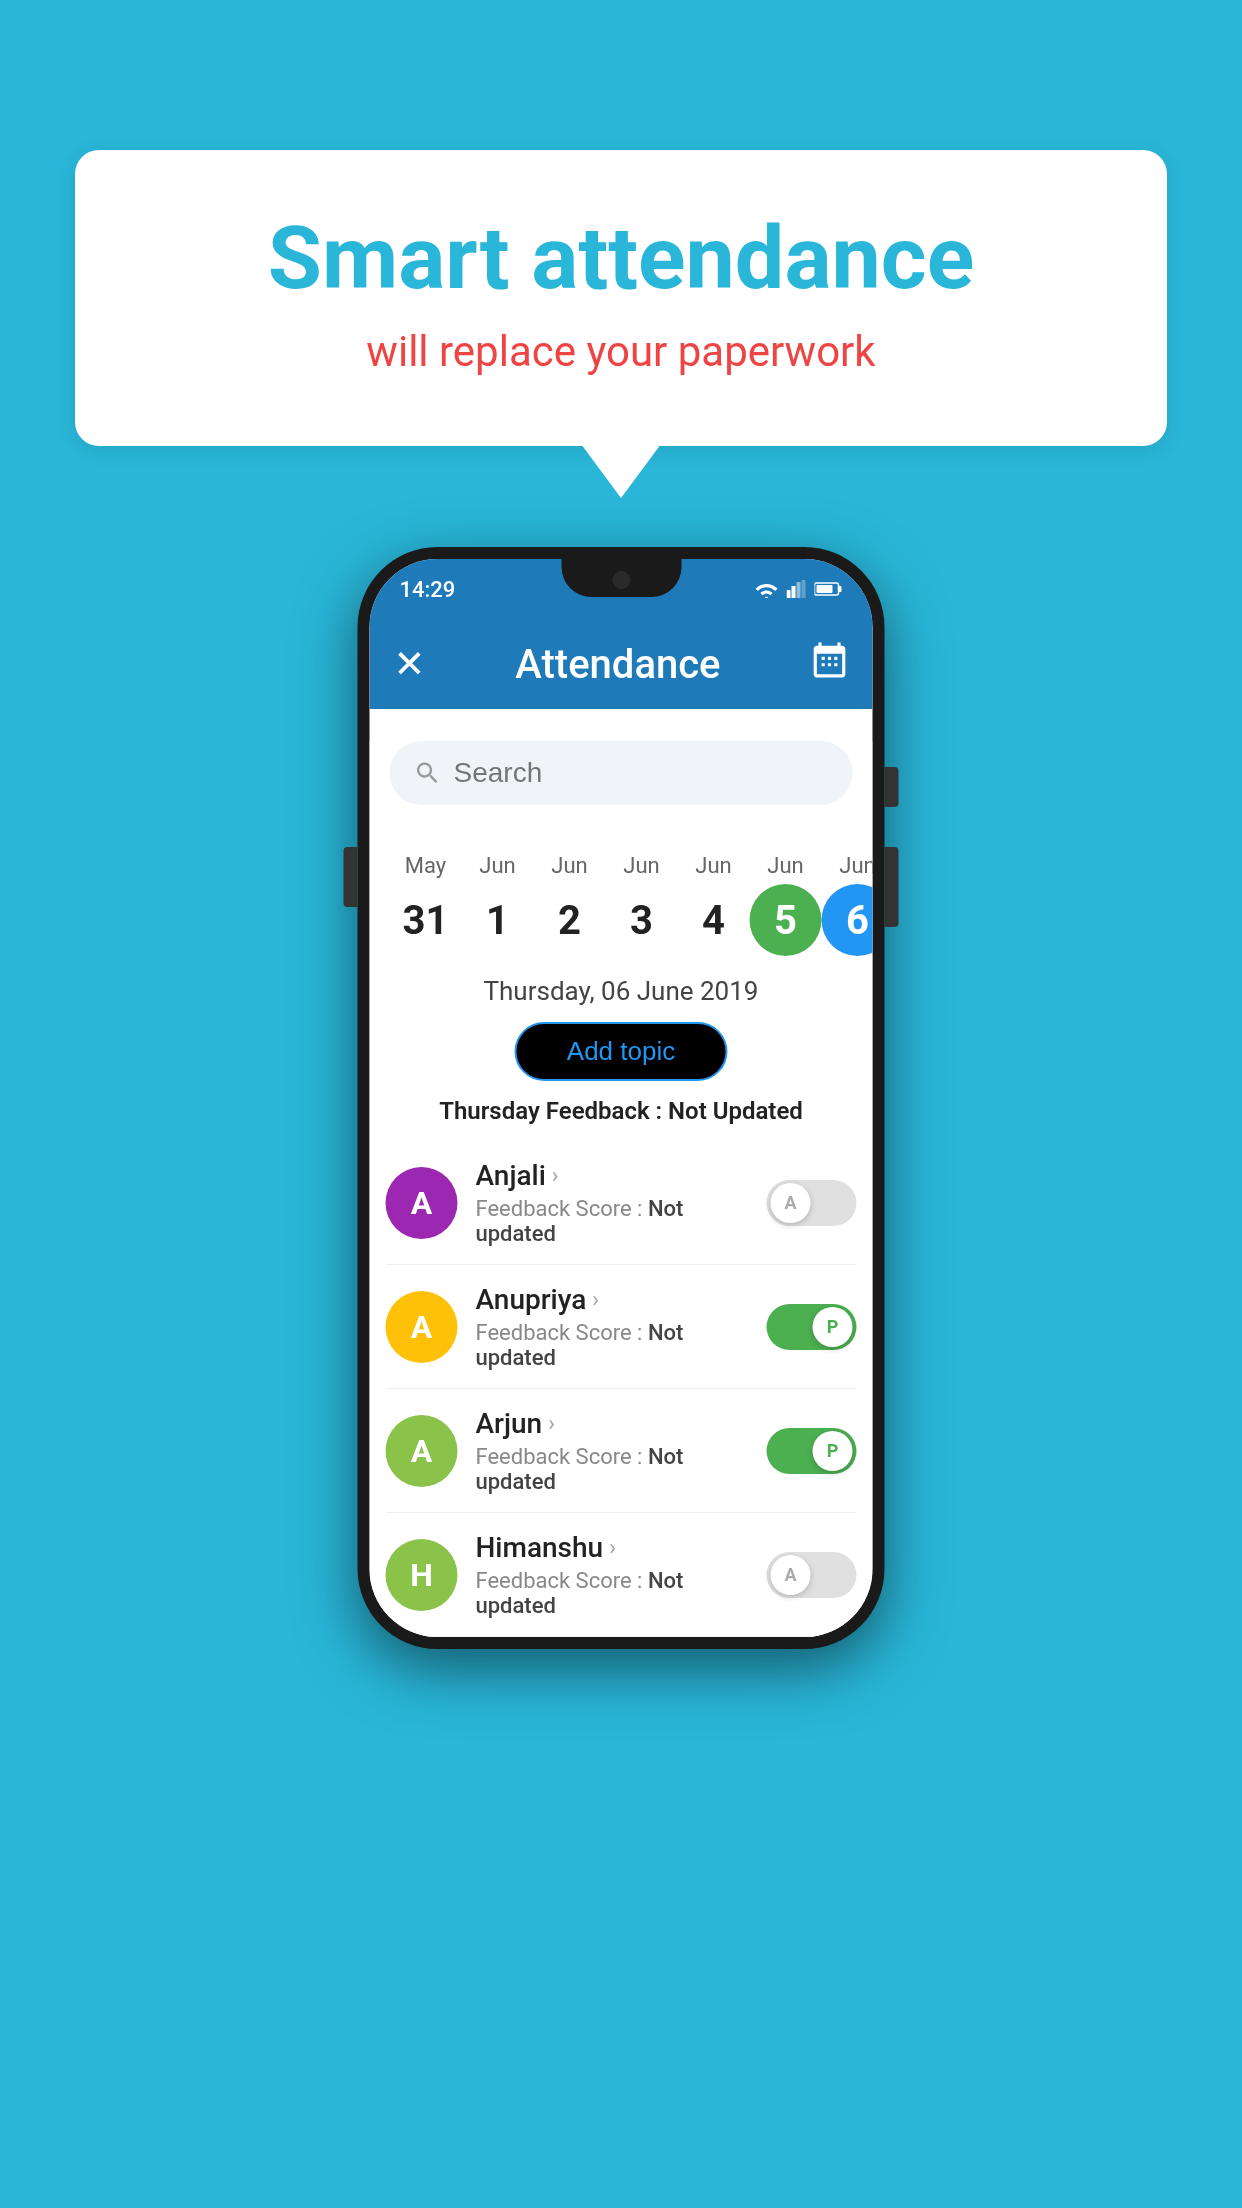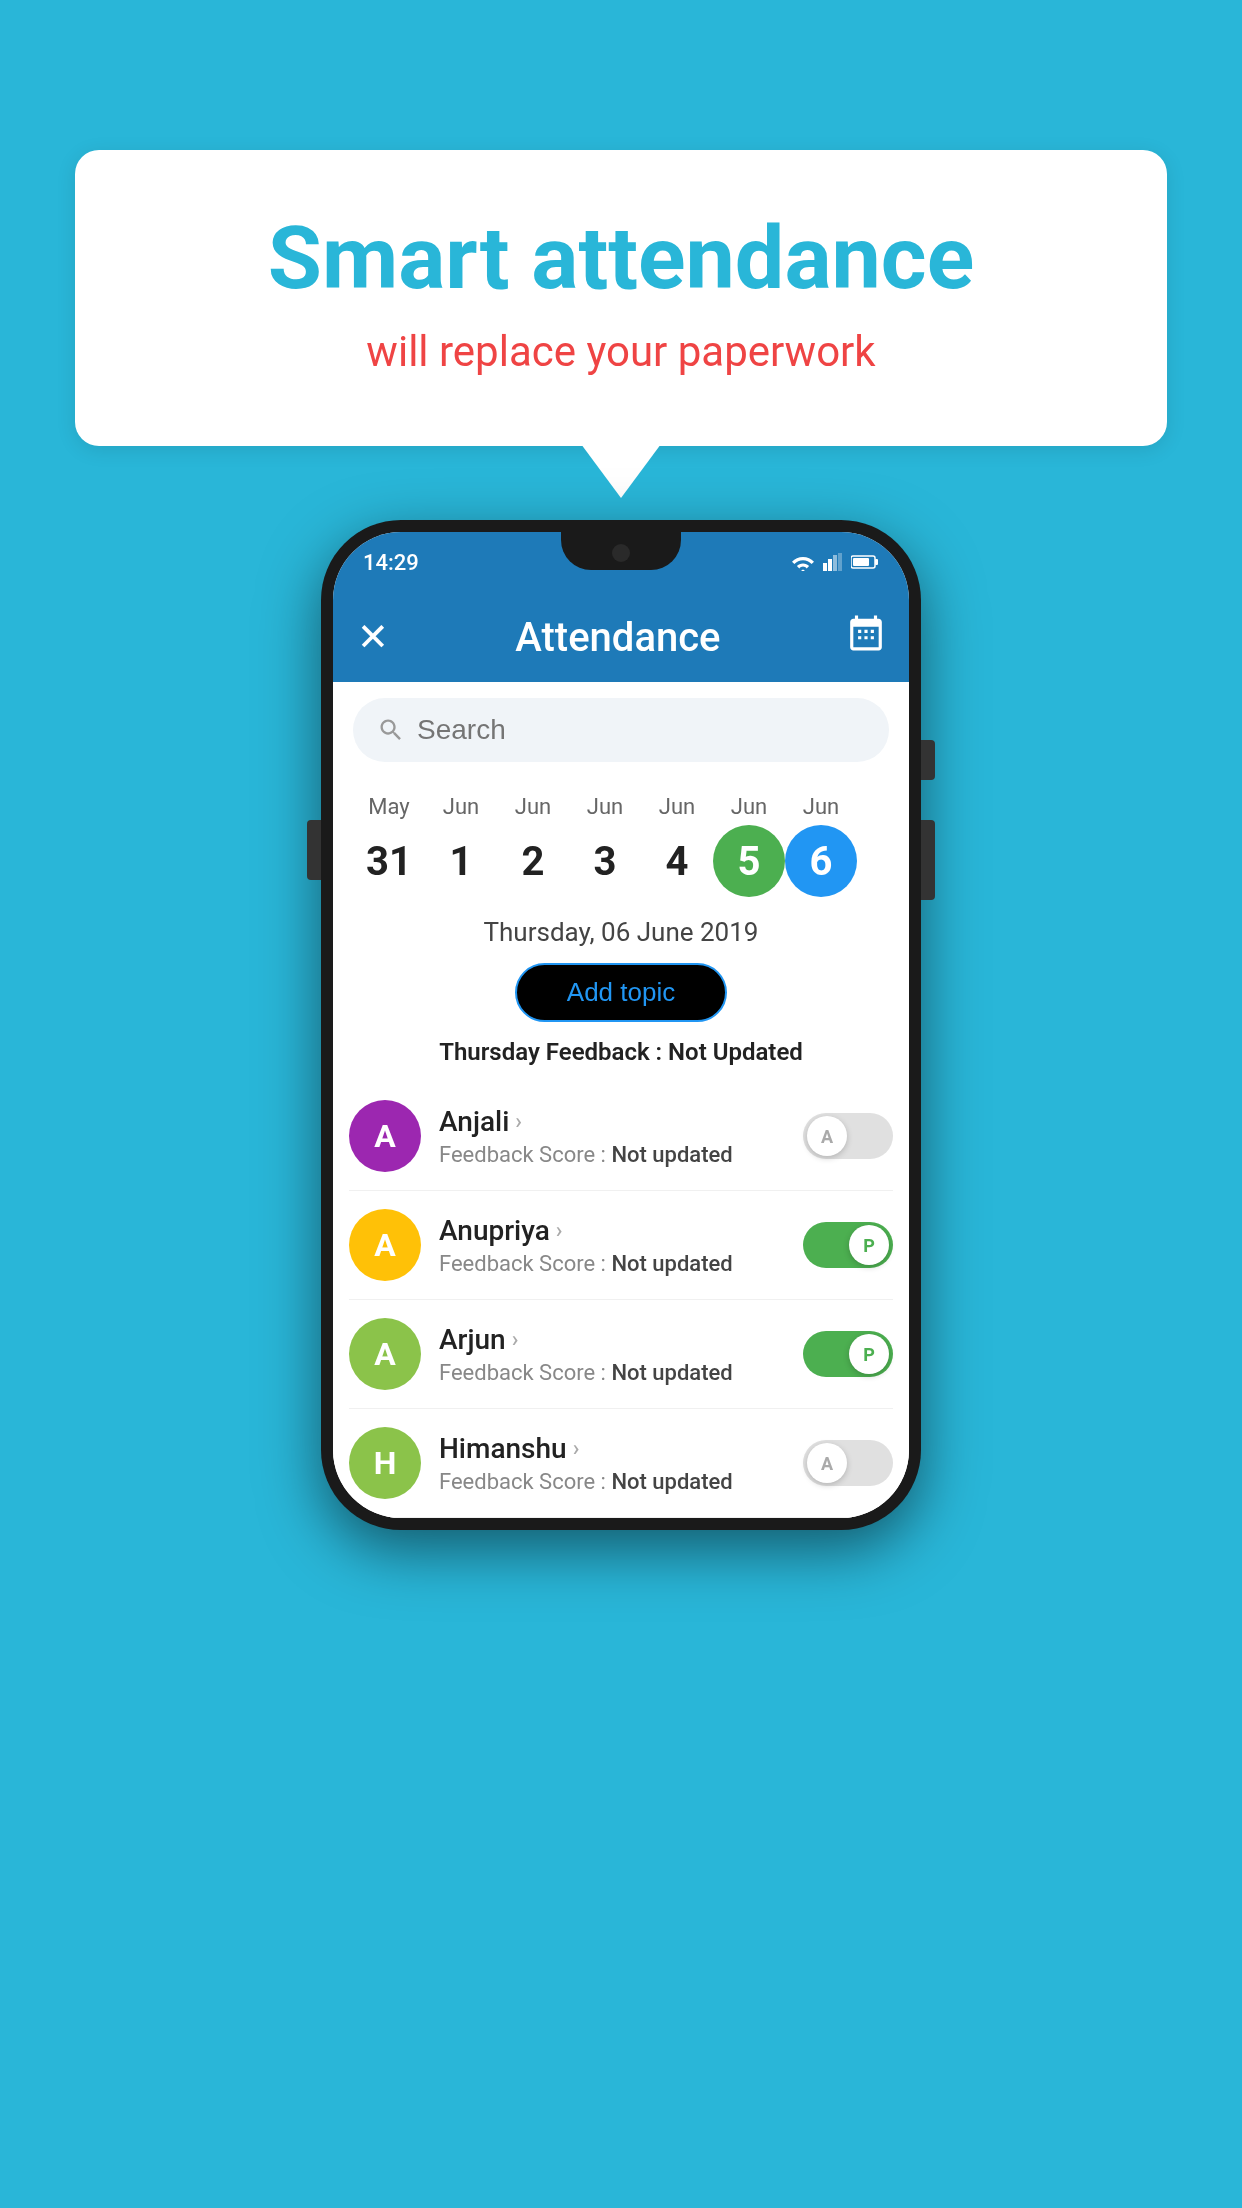--- a/index.html
+++ b/index.html
@@ -53,24 +53,24 @@
 
     .speech-bubble p {
       font-size: 42px;
       color: #ef4444;
       font-weight: 400;
     }
 
     
     .phone-container {
       position: absolute;
-      top: 520px;
+      top: 547px;
       left: 50%;
       transform: translateX(-50%);
-      width: 600px;
+      width: 527px;
     }
 
     .phone-frame {
       background: #1a1a1a;
       border-radius: 80px;
       padding: 12px;
       position: relative;
       box-shadow: 0 20px 60px rgba(0,0,0,0.5);
     }
 
@@ -149,21 +149,21 @@
     }
 
     .app-bar-icon {
       color: white;
       font-size: 36px;
     }
 
     
     .search-container {
       background: #f0f4f8;
-      margin: 16px 20px;
+      margin: 32px 20px;
       border-radius: 40px;
       display: flex;
       align-items: center;
       padding: 16px 24px;
       gap: 12px;
     }
 
     .search-container input {
       border: none;
       background: transparent;

